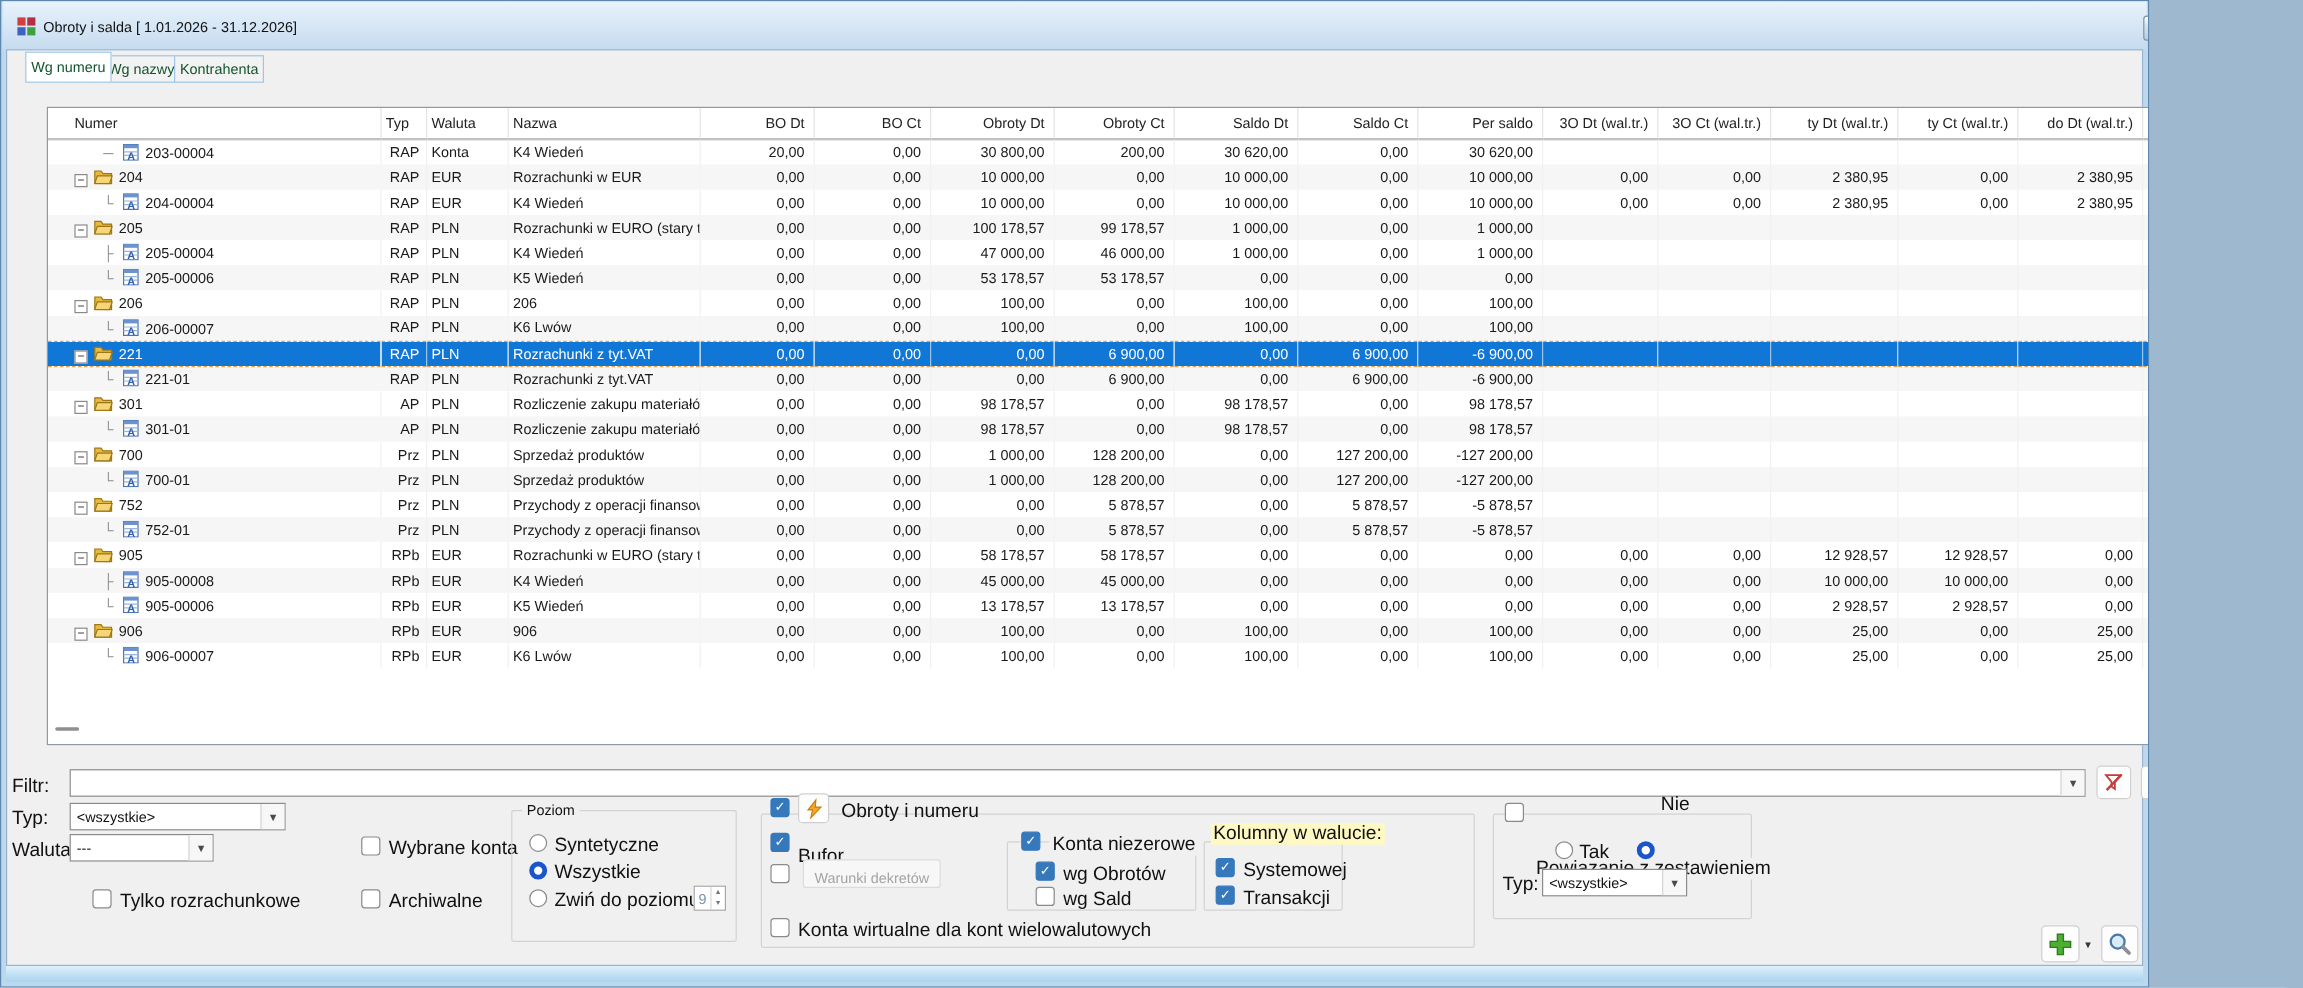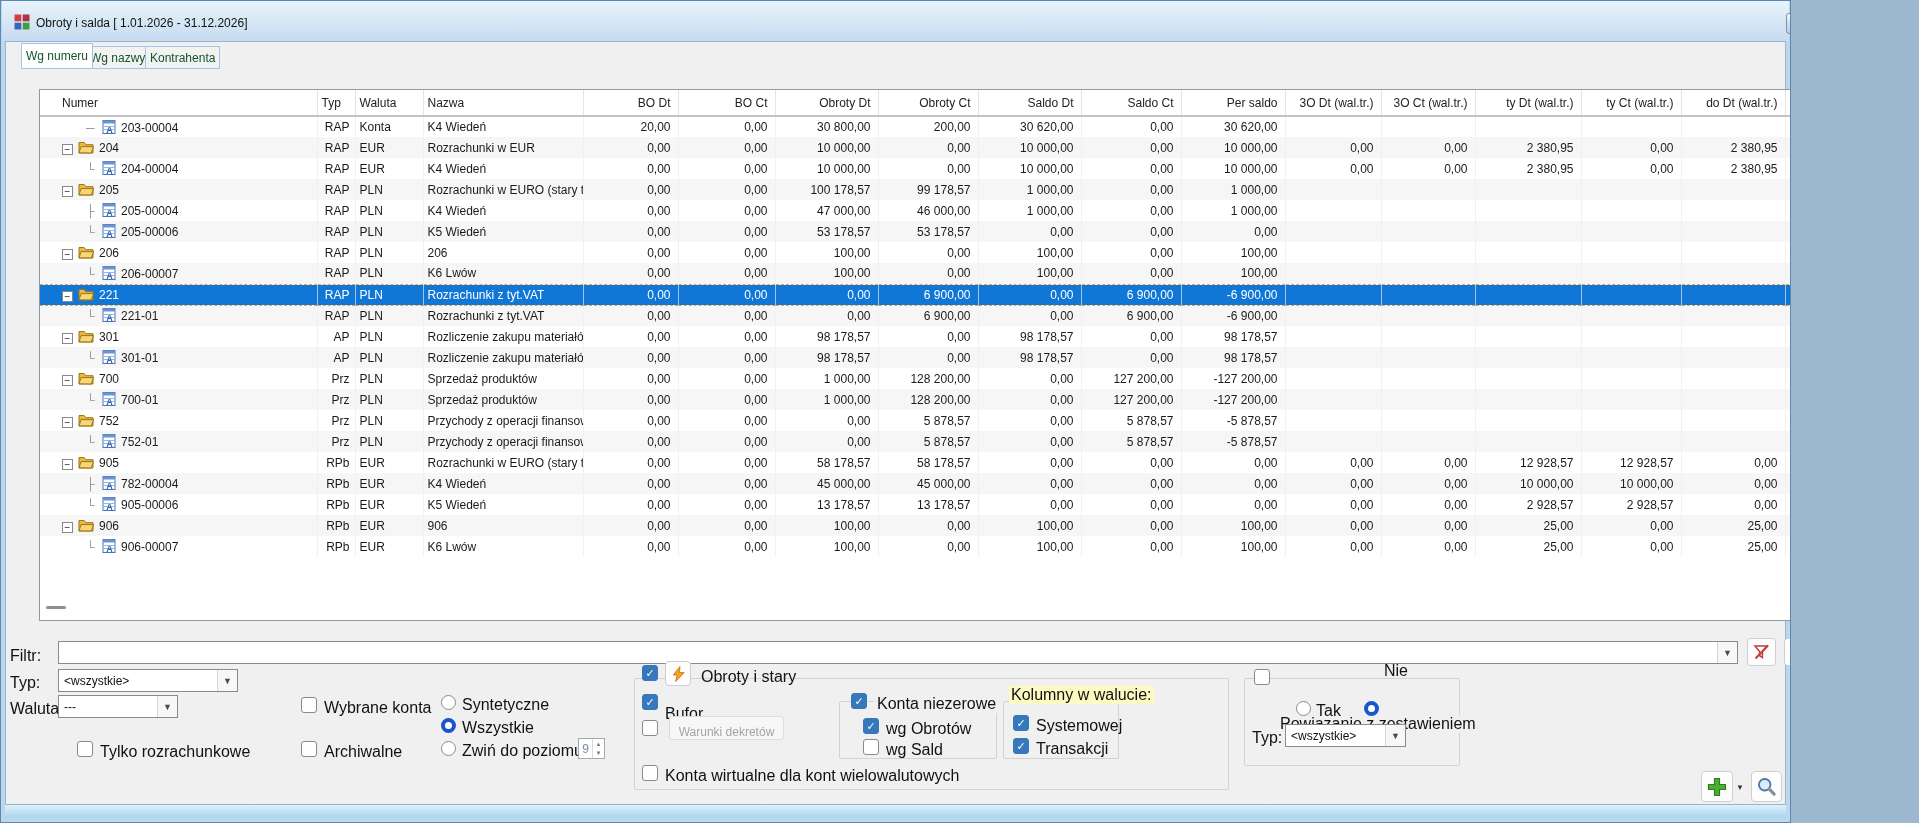--- a/index.html
+++ b/index.html
@@ -543,21 +543,21 @@
             <td class="num">0,00</td>
             <td class="num"></td>
           </tr>
           <tr>
             <td><span class="treepad a"></span><span class="conn">├</span><svg class="ic" width="14" height="14" viewBox="0 0 14 14">
                 <rect x="1" y="0.5" width="12" height="13" fill="#fff" stroke="#4a74b8"></rect>
                 <rect x="1" y="0.5" width="12" height="3" fill="#6b93cf"></rect>
                 <line x1="1" y1="6.5" x2="13" y2="6.5" stroke="#9ab4dc"></line>
                 <line x1="1" y1="9.5" x2="13" y2="9.5" stroke="#9ab4dc"></line>
                 <text x="7.4" y="13.2" font-size="9" font-weight="bold" fill="#2f5fae" text-anchor="middle" font-family="Liberation Sans, sans-serif">A</text>
-              </svg><span>782-00004</span></td>
+              </svg><span>905-00008</span></td>
             <td class="typ">RPb</td>
             <td>EUR</td>
             <td>K4 Wiedeń</td>
             <td class="num">0,00</td>
             <td class="num">0,00</td>
             <td class="num">45 000,00</td>
             <td class="num">45 000,00</td>
             <td class="num">0,00</td>
             <td class="num">0,00</td>
             <td class="num">0,00</td>
@@ -680,20 +680,23 @@
     <span class="arrowbox">▼</span>
   </div>
 
   <span class="cb" style="left:300px;top:696px;"></span>
   <span class="flabel" style="left:323px;top:698px;">Wybrane konta</span>
   <span class="cb" style="left:76px;top:740px;"></span>
   <span class="flabel" style="left:99px;top:742px;">Tylko rozrachunkowe</span>
   <span class="cb" style="left:300px;top:740px;"></span>
   <span class="flabel" style="left:323px;top:742px;">Archiwalne</span>
 
+  <div class="groupbox" style="left:425px;top:674px;width:188px;height:110px;">
+    <span class="legend">Poziom</span>
+  </div>
   <span class="radio" style="left:440px;top:694px;"></span>
   <span class="flabel" style="left:461px;top:695px;">Syntetyczne</span>
   <span class="radio on" style="left:440px;top:717px;"></span>
   <span class="flabel" style="left:461px;top:718px;">Wszystkie</span>
   <span class="radio" style="left:440px;top:740px;"></span>
   <span class="flabel" style="left:461px;top:741px;">Zwiń do poziomu</span>
   <div class="spin" style="left:577px;top:737px;">
     <span class="v">9</span>
     <span class="arrows">
         <span>▲</span>
@@ -703,21 +706,21 @@
 
   <div class="groupbox" style="left:633px;top:677px;width:595px;height:112px;"></div>
   <span class="cb checked" style="left:641px;top:664px;">
       <span class="tick">✓</span>
     </span>
   <div class="iconbtn" style="left:664px;top:660px;width:26px;height:25px;">
     <svg width="15" height="18" viewBox="0 0 16 18">
         <path d="M9.5 1 2.5 10h4L5 17 14 7.5H9z" fill="#f5a623" stroke="#c87d12" stroke-width="1"></path>
       </svg>
   </div>
-  <span class="flabel" style="left:700px;top:667px;">Obroty i stary</span>
+  <span class="flabel" style="left:700px;top:667px;">Obroty i numeru</span>
   <span class="cb checked" style="left:641px;top:693px;">
       <span class="tick">✓</span>
     </span>
   <span class="flabel" style="left:664px;top:704px;">Bufor</span>
   <span class="cb" style="left:641px;top:719px;"></span>
   <div class="dbtn" style="left:668px;top:715px;width:115px;">
       <span>Warunki dekretów</span>
     </div>
 
   <div class="groupbox" style="left:838px;top:700px;width:158px;height:58px;"></div>

